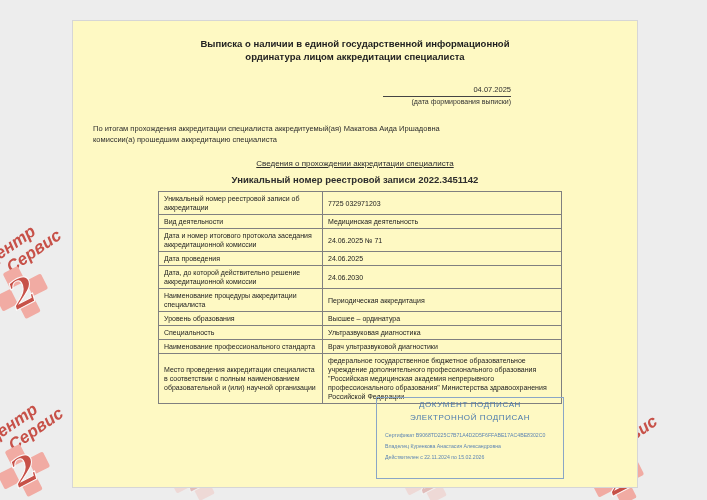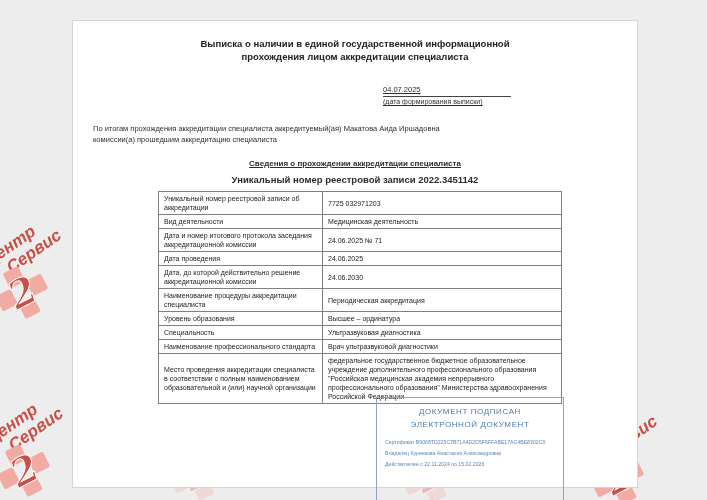--- a/index.html
+++ b/index.html
@@ -8,39 +8,38 @@
     font-family: "Liberation Sans", "DejaVu Sans", sans-serif;
     background: #ededed;
     color: #2d2d2d;
     position: relative;
     overflow: hidden;
   }
   .page {
     position: absolute;
     left: 72px; top: 20px;
     width: 566px; height: 468px;
-    background: #ffffff;
+    background: #fef9c3;
     border: 1px solid #d6d6d6;
   }
   .doc-title {
     position: absolute;
     top: 16px; left: 0; right: 0;
     text-align: center;
     font-weight: bold;
     font-size: 9.5px;
     line-height: 13px;
     color: #222;
   }
   .date-block {
     position: absolute;
     top: 64px; right: 126px;
     width: 128px;
-    text-align: left;
+    text-align: right;
     font-size: 7.5px;
-    text-decoration: underline;
   }
   .date-value {
     display: block;
     padding-bottom: 2px;
     border-bottom: 1px solid #444;
   }
   .date-caption {
     display: block;
     font-size: 7px;
     padding-top: 1px;
@@ -51,21 +50,21 @@
     top: 102px; left: 20px; right: 20px;
     text-align: left;
     font-size: 7.5px;
     line-height: 11px;
   }
   .section-heading {
     position: absolute;
     top: 138px; left: 0; right: 0;
     text-align: center;
     font-size: 8px;
-    font-weight: bold;
+    font-weight: normal;
     text-decoration: underline;
   }
   .registry-heading {
     position: absolute;
     top: 153px; left: 0; right: 0;
     text-align: center;
     font-size: 9.5px;
     font-weight: bold;
   }
   table.acc-table {
@@ -79,25 +78,24 @@
   }
   table.acc-table td {
     border: 1px solid #808080;
     padding: 2px 5px;
     vertical-align: middle;
   }
   table.acc-table td.label-cell { width: 164px; }
   .sign-box {
     position: absolute;
     left: 303px; top: 376px;
-    width: 188px; height: 104px;
+    width: 188px; height: 82px;
     border: 1px solid #8aa6c6;
     text-align: center;
     color: #4a79ad;
-    padding-top: 7px;
   }
   .sign-head {
     font-size: 8px;
     line-height: 13px;
     letter-spacing: 0.6px;
     color: #4a79ad;
   }
   .sign-meta {
     margin-top: 6px;
     text-align: left;
@@ -336,21 +334,21 @@
         <text x="13" y="39" font-family="'DejaVu Serif', serif" font-style="italic" font-weight="bold" font-size="38" fill="#c4443b" stroke="#ffffff" stroke-width="1">2</text>
       </g>
     </g>
   </svg></div>
   </div>
 
 <div class="page">
 
   <div class="doc-title">
     <div>Выписка о наличии в единой государственной информационной</div>
-    <div>прохождения лицом аккредитации специалиста</div>
+    <div>ординатура лицом аккредитации специалиста</div>
   </div>
 
   <div class="date-block">
     <span class="date-value">04.07.2025</span>
     <span class="date-caption">(дата формирования выписки)</span>
   </div>
 
   <div class="intro">
     <div>По итогам прохождения аккредитации специалиста аккредитуемый(ая) Макатова Аида Иршадовна</div>
     <div>комиссии(а) прошедшим аккредитацию специалиста</div>
@@ -400,21 +398,21 @@
         <tr>
           <td class="label-cell">Место проведения аккредитации специалиста в соответствии с полным наименованием образовательной и (или) научной организации</td>
           <td>федеральное государственное бюджетное образовательное учреждение дополнительного профессионального образования "Российская медицинская академия непрерывного профессионального образования" Министерства здравоохранения Российской Федерации</td>
         </tr>
       </tbody>
   </table>
 
   <div class="sign-box">
     <div class="sign-head">
       <div>ДОКУМЕНТ ПОДПИСАН</div>
-      <div>ЭЛЕКТРОННОЙ ДОКУМЕНТ</div>
+      <div>ЭЛЕКТРОННОЙ ПОДПИСАН</div>
     </div>
     <div class="sign-meta">
       <div>Сертификат B9068TD225C7B71A4D2D5F6FFABE17AC4BE8302C0</div>
       <div>Владелец Куренкова Анастасия Александровна</div>
       <div>Действителен с 22.11.2024 по 15.02.2026</div>
     </div>
   </div>
 
 </div>
 

